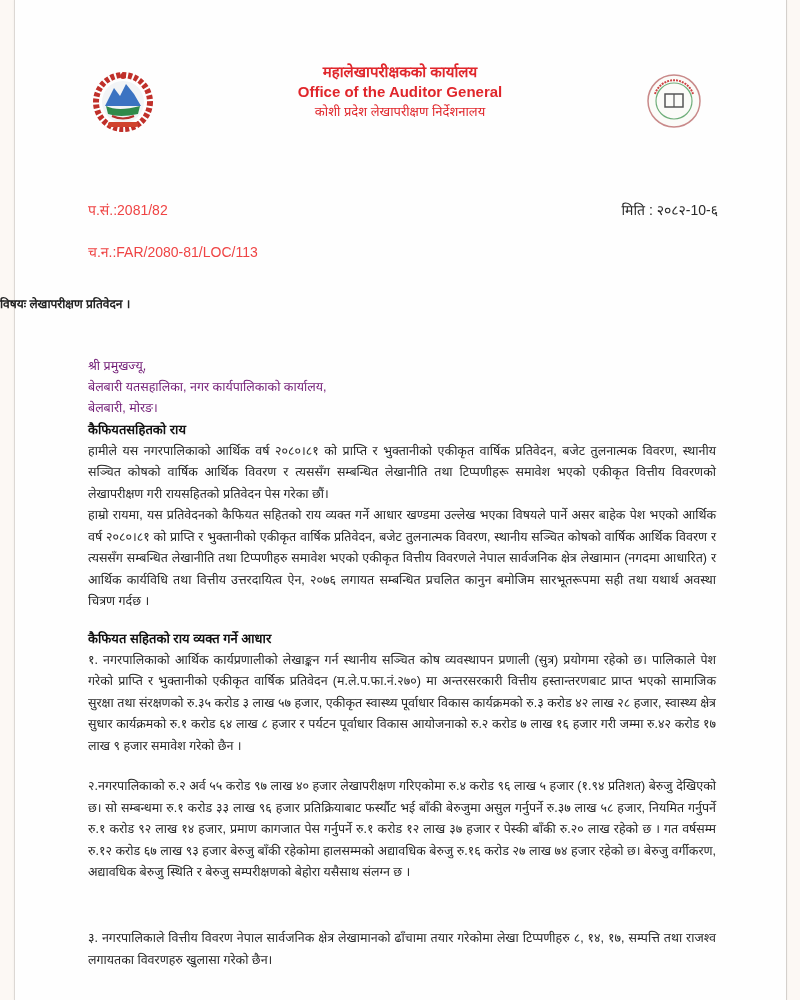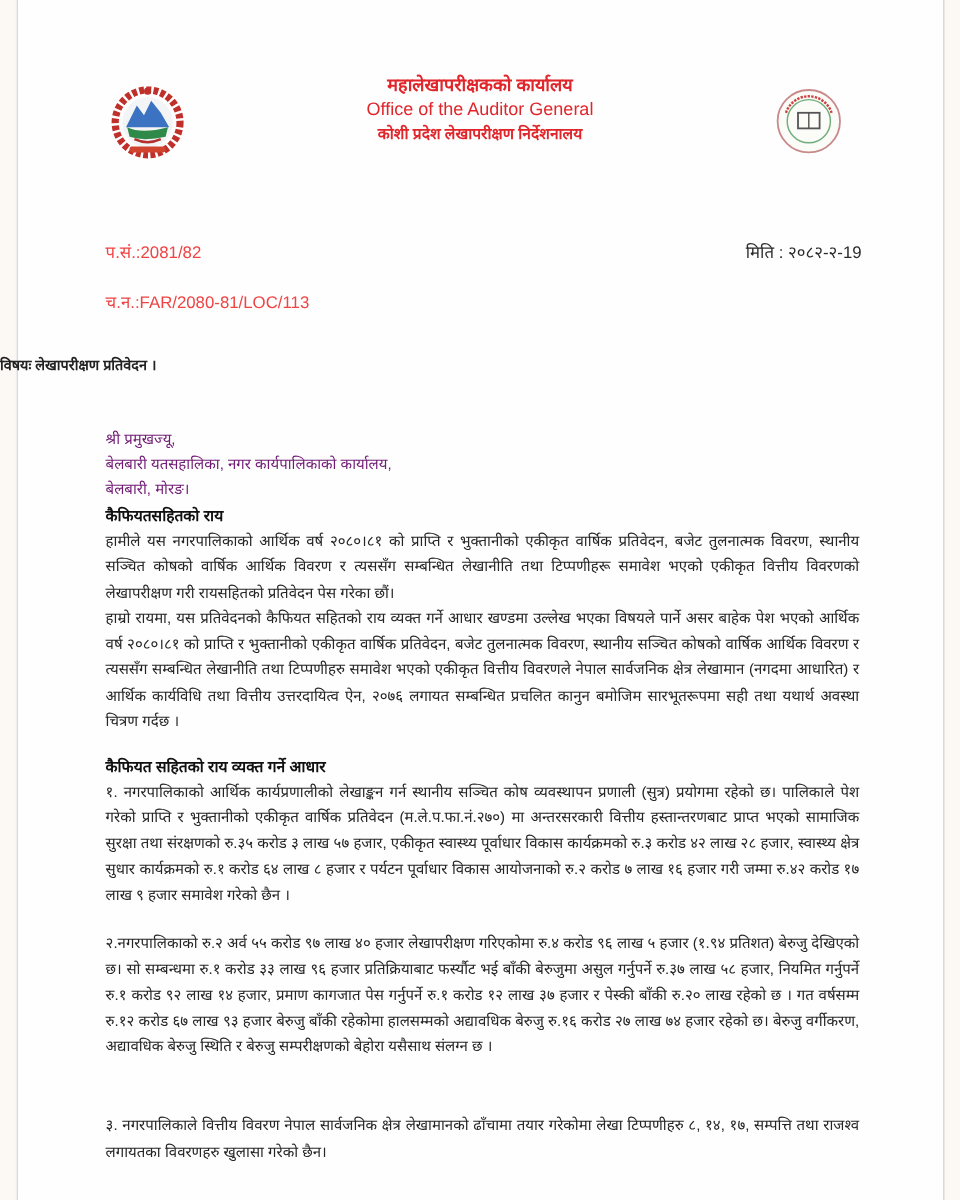--- a/index.html
+++ b/index.html
@@ -14,22 +14,22 @@
     position: absolute; left: 14px; top: 0; width: 771px; height: 1000px;
     background: #fefefe;
     border-left: 1px solid #dcd8d4;
     border-right: 1px solid #d4d0cc;
     box-shadow: 0 0 2px rgba(0,0,0,0.06);
   }
   .logo-left { position: absolute; left: 88px; top: 66px; width: 70px; height: 70px; }
   .logo-right { position: absolute; left: 645px; top: 72px; width: 58px; height: 58px; }
   .header { position: absolute; left: 0; top: 60px; width: 800px; text-align: center; color: #e0262b; }
   .header .h1 { font-size: 15px; font-weight: bold; line-height: 20px; margin-top: 2px; }
-  .header .h2 { font-size: 15px; font-weight: normal; line-height: 20px; }
-  .header .h3 { font-size: 13px; font-weight: bold; line-height: 20px; }
+  .header .h2 { font-size: 15px; font-weight: bold; line-height: 20px; }
+  .header .h3 { font-size: 13px; font-weight: normal; line-height: 20px; }
   .header .h4 { font-size: 12.5px; font-weight: bold; line-height: 20px; margin-top: 6px; }
 
   .ref { position: absolute; left: 88px; font-size: 14px; color: #ef4444; }
   .ref1 { top: 200px; }
   .ref2 { top: 242px; }
   .date { position: absolute; right: 82px; top: 200px; font-size: 14px; color: #2a2a2a; }
 
   .subject { position: absolute; left: 0; width: 800px; top: 295px; font-size: 12px; font-weight: bold; color: #222; }
 
   .addr { position: absolute; left: 88px; top: 356px; font-size: 12.5px; line-height: 21px; color: #701a75; }
@@ -65,21 +65,21 @@
   <path d="M10 22 A20 20 0 0 1 48 22" fill="none" stroke="#c44" stroke-width="2" stroke-dasharray="2 1"></path>
 </svg>
 
 <div class="header">
   <div class="h1">महालेखापरीक्षकको कार्यालय</div>
   <div class="h2">Office of the Auditor General</div>
   <div class="h3">कोशी प्रदेश लेखापरीक्षण निर्देशनालय</div>
 </div>
 
 <div class="ref ref1">प.सं.:2081/82</div>
-<div class="date">मिति : २०८२-२-19</div>
+<div class="date">मिति : २०८२-10-६</div>
 <div class="ref ref2">च.न.:FAR/2080-81/LOC/113</div>
 
 <div class="subject">विषयः लेखापरीक्षण प्रतिवेदन ।</div>
 
 <div class="addr">
   <div>श्री प्रमुखज्यू,</div>
   <div>बेलबारी यतसहालिका, नगर कार्यपालिकाको कार्यालय,</div>
   <div>बेलबारी, मोरङ।</div>
 </div>
 

